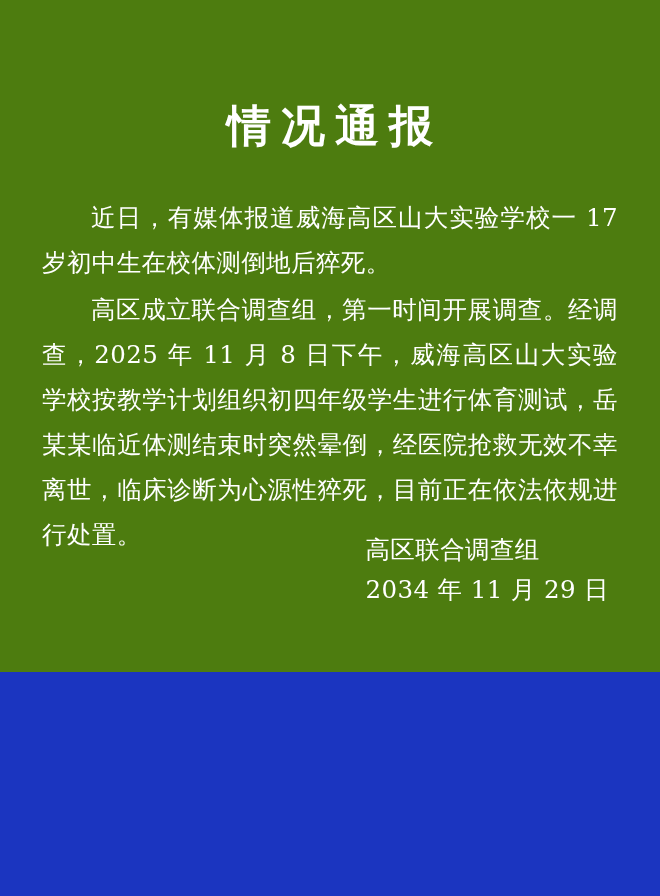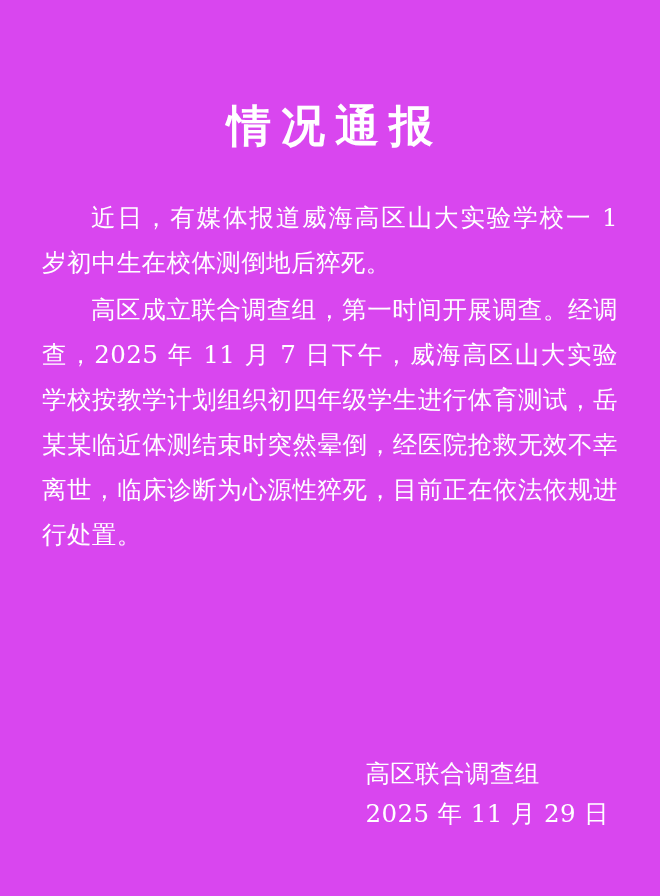--- a/index.html
+++ b/index.html
@@ -11,22 +11,22 @@
     width: 660px;
     height: 896px;
     background: #1b35c0;
     font-family: "DejaVu Serif", "Liberation Serif", serif;
     color: #ffffff;
     overflow: hidden;
   }
   .page {
     position: relative;
     width: 660px;
-    height: 896px;
-    background: #d946ef;
+    height: 672px;
+    background: #4d7c0f;
     box-sizing: border-box;
     padding: 0 42px;
   }
   .doc-title {
     margin: 0;
     padding-top: 100px;
     text-align: center;
     font-size: 44px;
     font-weight: 700;
     letter-spacing: 10px;
@@ -61,22 +61,22 @@
   }
 </style>
 </head>
 <body>
 
 <div class="page">
 
   <h1 class="doc-title">情况通报</h1>
 
   <div class="body-copy">
-    <p class="para">近日，有媒体报道威海高区山大实验学校一 1 岁初中生在校体测倒地后猝死。</p>
-    <p class="para">高区成立联合调查组，第一时间开展调查。经调查，2025 年 11 月 7 日下午，威海高区山大实验学校按教学计划组织初四年级学生进行体育测试，岳某某临近体测结束时突然晕倒，经医院抢救无效不幸离世，临床诊断为心源性猝死，目前正在依法依规进行处置。</p>
+    <p class="para">近日，有媒体报道威海高区山大实验学校一 17 岁初中生在校体测倒地后猝死。</p>
+    <p class="para">高区成立联合调查组，第一时间开展调查。经调查，2025 年 11 月 8 日下午，威海高区山大实验学校按教学计划组织初四年级学生进行体育测试，岳某某临近体测结束时突然晕倒，经医院抢救无效不幸离世，临床诊断为心源性猝死，目前正在依法依规进行处置。</p>
   </div>
 
   <div class="signature">
     <div>高区联合调查组</div>
-    <div>2025 年 11 月 29 日</div>
+    <div>2034 年 11 月 29 日</div>
   </div>
 
 </div>
 
 </body></html>

